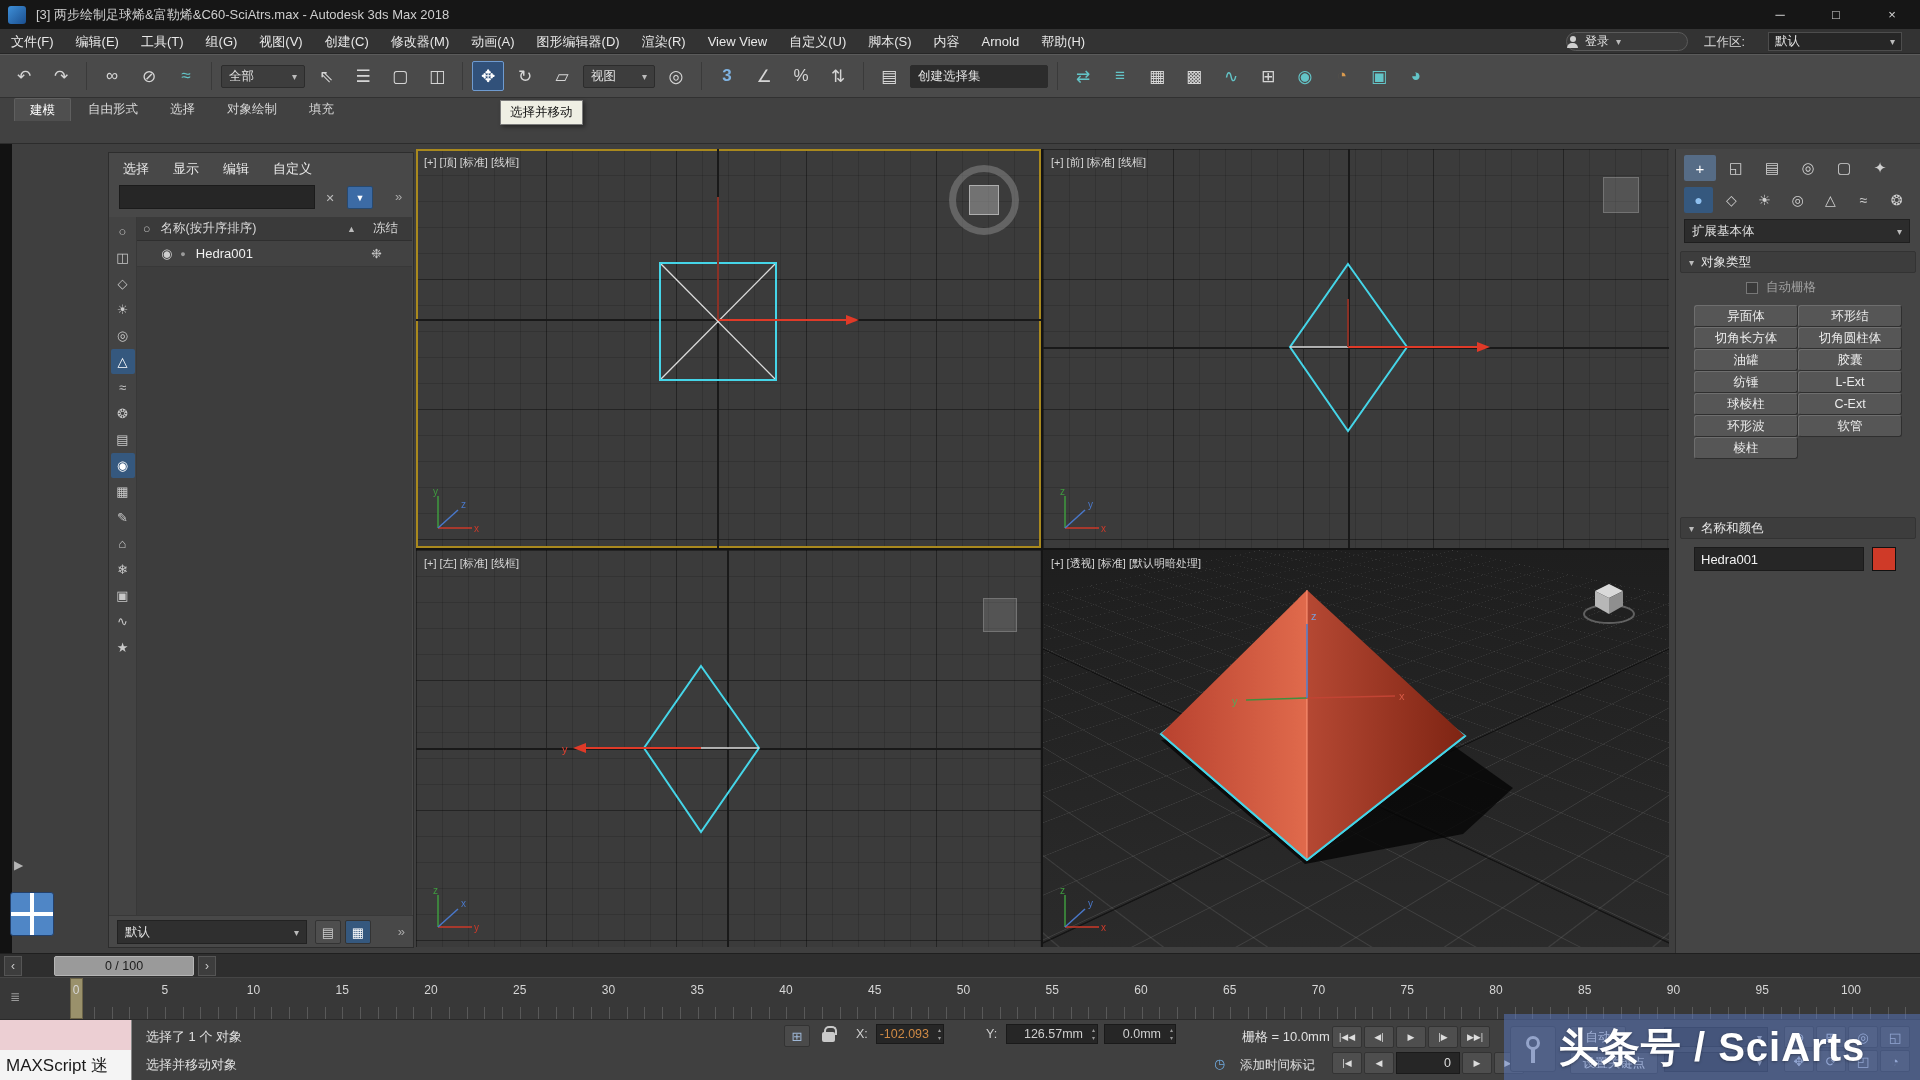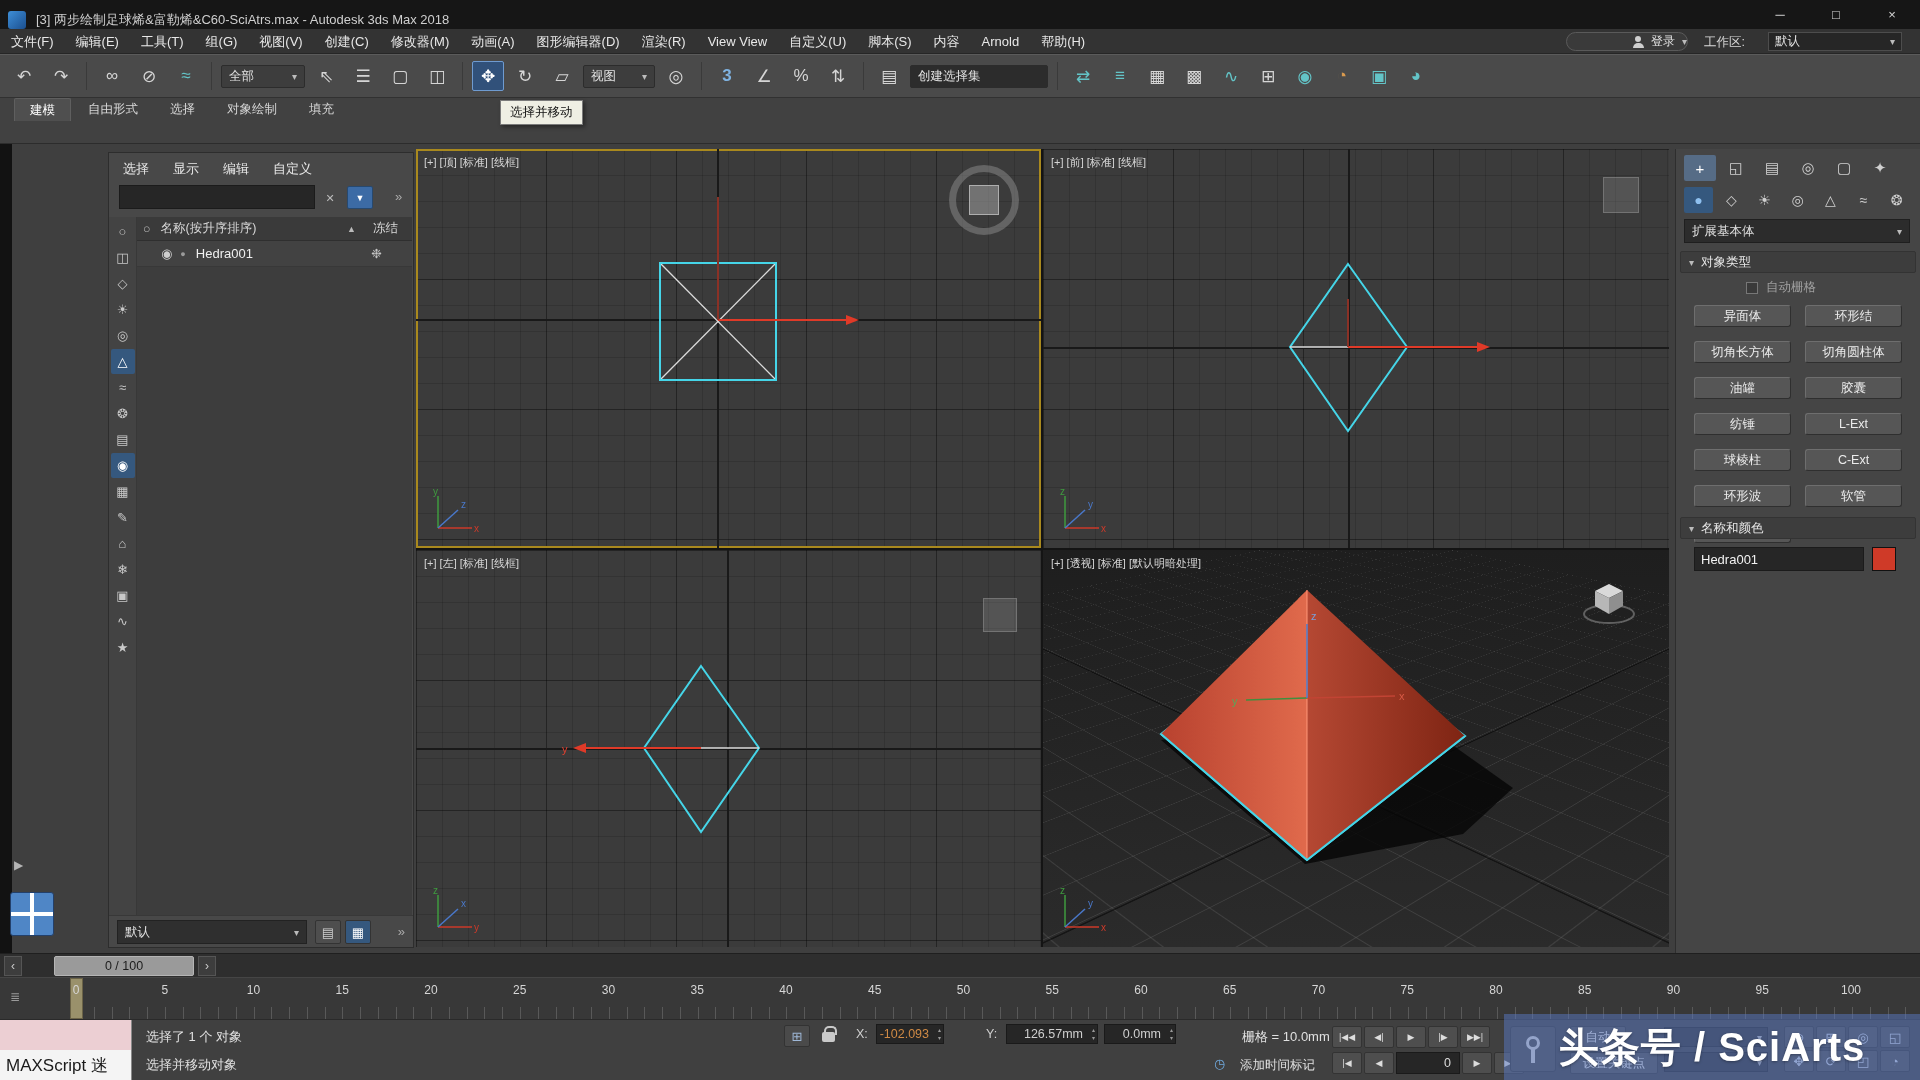--- a/index.html
+++ b/index.html
@@ -1,29 +1,29 @@
 <!DOCTYPE html>
 <html><head>
 <meta charset="utf-8">
 <style>
 *{margin:0;padding:0;box-sizing:border-box}
 html,body{width:1920px;height:1080px;overflow:hidden}
 body{background:#3f3f3f;font-family:"Liberation Sans","DejaVu Sans",sans-serif;font-size:13px;color:#e0e0e0}
 .app{position:relative;width:1920px;height:1080px}
 
-.titlebar{position:absolute;left:0;top:0;width:1920px;height:29px;background:#161616;display:flex;align-items:flex-end;color:#cfcfcf}
+.titlebar{position:absolute;left:0;top:0;width:1920px;height:29px;background:#161616;display:flex;align-items:center;color:#cfcfcf}
 .appicon{width:18px;height:18px;margin-left:8px;border-radius:3px;background:linear-gradient(135deg,#3e8fd8,#1b4f8f)}
 .title-text{margin-left:10px;font-size:13px}
 .winbtns{position:absolute;right:0;top:0;display:flex;height:29px}
 .winbtn{width:56px;height:29px;display:flex;align-items:center;justify-content:center;color:#d5d5d5;font-size:13px}
 
 .menubar{position:absolute;left:0;top:29px;width:1920px;height:25px;background:#333;border-bottom:1px solid #262626;display:flex;align-items:center}
 .menu-items{display:flex;height:25px}
 .menu-item{padding:0 11px;line-height:25px;font-size:13px;color:#e8e8e8}
-.login-chip{position:absolute;left:1566px;top:3px;width:122px;height:19px;border:1px solid #5a5a5a;border-radius:10px;background:#3a3a3a;display:flex;align-items:center;justify-content:flex-end;gap:7px;font-size:12px}
+.login-chip{position:absolute;left:1566px;top:3px;width:122px;height:19px;border:1px solid #5a5a5a;border-radius:10px;background:#3a3a3a;display:flex;align-items:center;justify-content:flex-start;gap:7px;font-size:12px}
 .person{display:flex;flex-direction:column;align-items:center}
 .p-head{width:6px;height:6px;border-radius:50%;background:#cfcfcf}
 .p-body{width:11px;height:5px;border-radius:6px 6px 0 0;background:#cfcfcf;margin-top:1px}
 .ws-label{position:absolute;left:1704px;top:5px;font-size:12.5px;color:#d9d9d9}
 .ws-dd{position:absolute;left:1768px;top:3px;width:134px;height:19px;background:#262626;border:1px solid #4d4d4d;display:flex;align-items:center;font-size:12.5px;padding:0 6px;justify-content:space-between}
 .caret{font-size:10px;color:#bbb}
 
 .toolbar{position:absolute;left:0;top:54px;width:1920px;height:44px;background:#4a4a4a;border-top:1px solid #5b5b5b;border-bottom:1px solid #313131;display:flex;align-items:center;padding-left:8px;gap:5px}
 .tbtn{width:32px;height:30px;border-radius:2px;display:flex;align-items:center;justify-content:center;font-size:17px;color:#d5d5d5}
 .tbtn.teal{color:#63c4c7}.tbtn.orange{color:#d99a4e}
@@ -80,21 +80,21 @@
 .ptabs{position:absolute;left:8px;top:6px;display:flex;gap:4px}
 .ptab{width:32px;height:26px;display:flex;align-items:center;justify-content:center;font-size:15px;color:#d0d0d0;border-radius:2px}
 .ptab.active{background:#566c86;color:#fff}
 .pcats{position:absolute;left:8px;top:38px;display:flex;gap:4px}
 .pcat{width:29px;height:26px;display:flex;align-items:center;justify-content:center;font-size:14px;color:#cfcfcf;border-radius:2px}
 .pcat.active{background:#35587e;color:#8fc0ef}
 .pdrop{position:absolute;left:8px;top:70px;width:226px;height:24px;background:#2c2c2c;border:1px solid #1f1f1f;display:flex;align-items:center;justify-content:space-between;padding:0 7px;font-size:12.5px}
 .rollout{position:absolute;left:4px;width:236px;height:22px;background:#3d3d3d;border:1px solid #333;border-radius:2px;display:flex;align-items:center;gap:7px;padding:0 8px;font-size:12.5px;color:#e8e8e8}
 .autogrid{position:absolute;left:70px;top:130px;display:flex;align-items:center;gap:8px;color:#9f9f9f;font-size:12.5px}
 .chk{width:12px;height:12px;background:#3a3a3a;border:1px solid #777}
-.pgrid{position:absolute;left:18px;top:156px;width:208px;display:grid;grid-template-columns:1fr 1fr;gap:14px}
+.pgrid{position:absolute;left:18px;top:156px;width:208px;display:grid;grid-template-columns:1fr 1fr;gap:0}
 .pbtn{height:22px;background:#565656;border-top:1px solid #6e6e6e;border-left:1px solid #6e6e6e;border-right:1px solid #2f2f2f;border-bottom:1px solid #2f2f2f;border-radius:3px;display:flex;align-items:center;justify-content:center;font-size:12.5px;color:#ececec}
 .pname{position:absolute;left:18px;top:398px;width:170px;height:24px;background:#262626;border:1px solid #1b1b1b;display:flex;align-items:center;padding:0 6px;font-size:13px;color:#f2f2f2}
 .swatch{position:absolute;left:196px;top:398px;width:24px;height:24px;border:1px solid #111}
 
 .timeline{position:absolute;left:0;top:953px;width:1920px;height:24px;background:#2e2e2e;border-top:1px solid #1f1f1f}
 .tl-arrow{position:absolute;top:2px;width:18px;height:20px;background:#3d3d3d;border:1px solid #555;display:flex;align-items:center;justify-content:center;color:#ccc;font-size:12px}
 .tl-handle{position:absolute;left:54px;top:2px;width:140px;height:20px;background:#9a9a9a;border:1px solid #b5b5b5;border-radius:2px;display:flex;align-items:center;justify-content:center;color:#1c1c1c;font-size:12.5px}
 .ruler{position:absolute;left:0;top:977px;width:1920px;height:42px;border-top:1px solid #454545;background:repeating-linear-gradient(90deg,rgba(220,220,220,.2) 0 1px,transparent 1px 17.76px) 76px 100%/100% 12px no-repeat,#383838}
 .ruler-nums{position:absolute;left:76px;top:5px;width:1775px;display:flex;justify-content:space-between;font-size:12px;color:#d6d6d6}
 .ruler-nums .tick{width:0;display:inline-flex;justify-content:center;white-space:nowrap}

